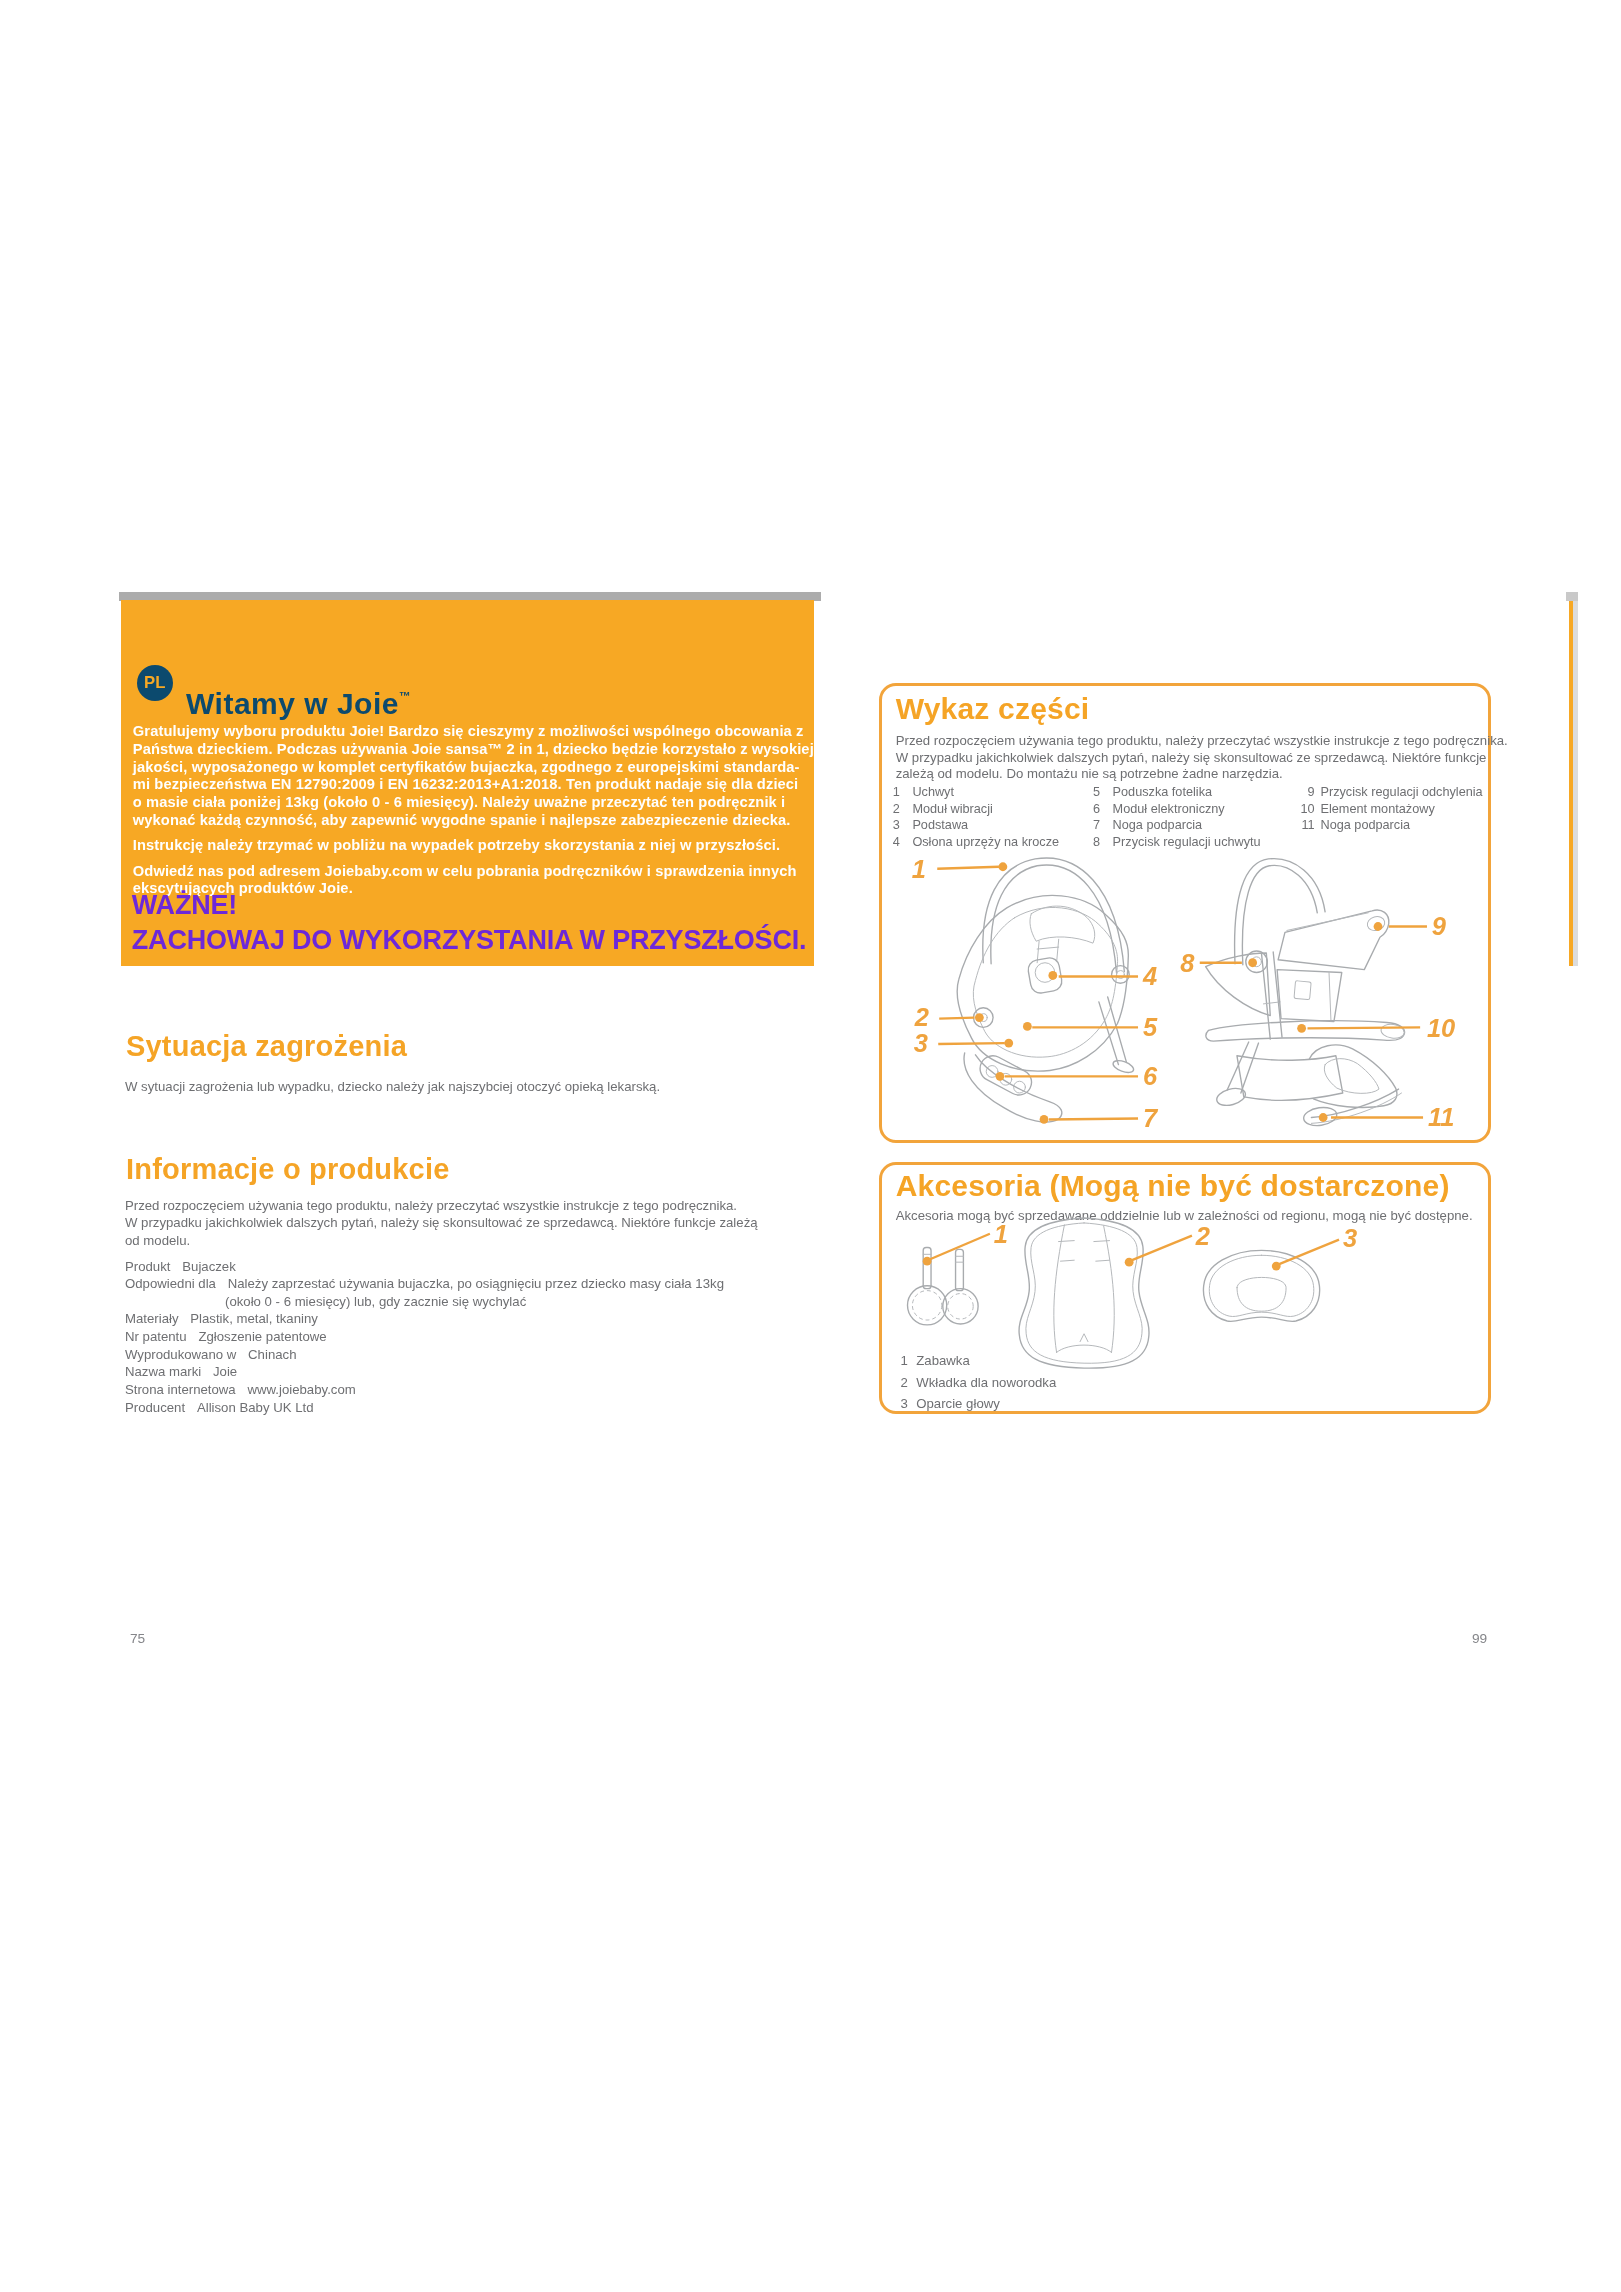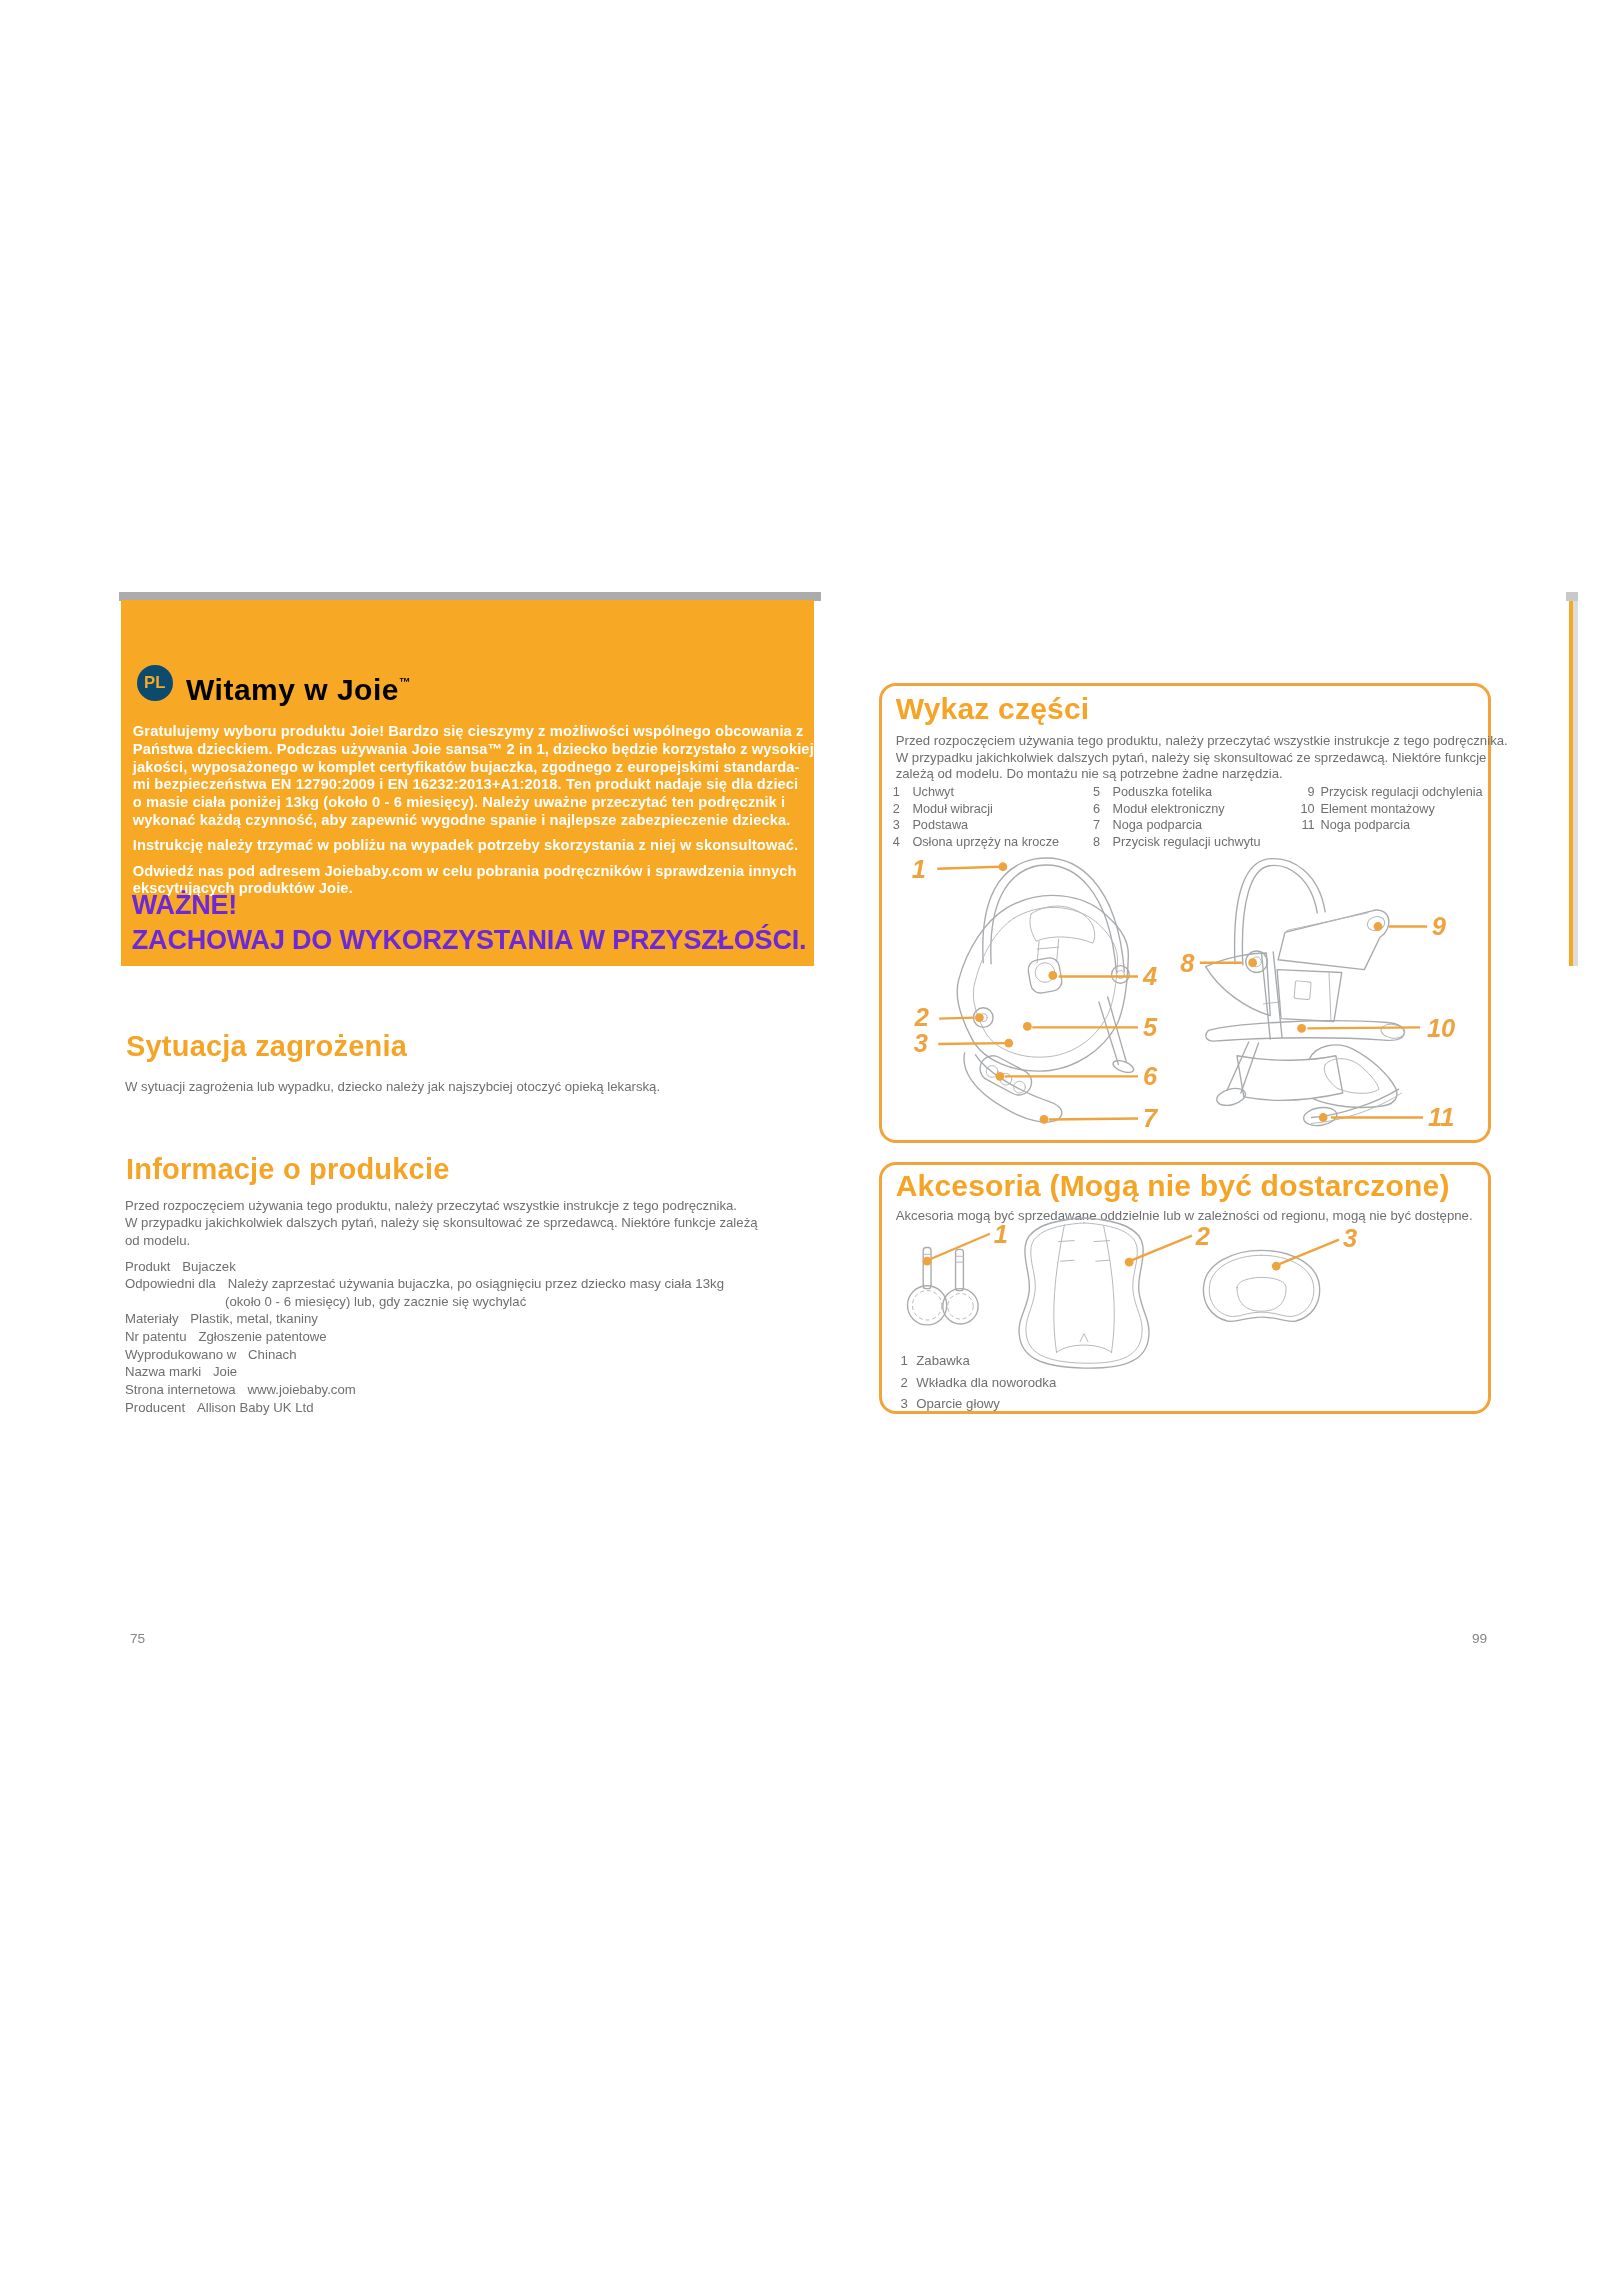--- a/index.html
+++ b/index.html
@@ -5,21 +5,21 @@
   html,body{margin:0;padding:0;background:#ffffff;}
   body{width:1621px;height:2293px;position:relative;font-family:"Liberation Sans",sans-serif;color:#6b6c6f;}
   .abs{position:absolute;}
   .nowrap{white-space:nowrap;}
 
   
   .top-bar{left:119px;top:592px;width:702px;height:8.8px;background:#acacac;}
   .welcome-box{left:121px;top:600px;width:693px;height:366px;background:#f7a824;}
   .pl-badge{left:15.7px;top:65px;width:36px;height:36px;border-radius:50%;background:#0c4a6e;
             color:#f7a824;font-weight:700;font-size:16.7px;line-height:36px;text-align:center;}
-  .welcome-title{left:65px;top:73px;color:#000000;font-size:30px;font-weight:600;letter-spacing:0.5px;}
+  .welcome-title{left:65px;top:87px;color:#0c4a6e;font-size:30px;font-weight:600;letter-spacing:0.5px;}
   .welcome-title sup{font-size:11.8px;font-weight:600;vertical-align:13.7px;}
   .wline{position:absolute;left:11.8px;color:#ffffff;font-size:14.7px;font-weight:600;white-space:nowrap;letter-spacing:0.1px;}
   .important{position:absolute;left:10.8px;color:#6d28d9;font-size:27px;font-weight:600;white-space:nowrap;letter-spacing:-0.2px;}
 
   
   .h-orange{color:#f5a426;font-weight:600;font-size:29px;letter-spacing:0.2px;}
   .body-txt{font-size:13.2px;color:#6e6f72;}
   .info-row{position:absolute;left:125px;font-size:13.2px;color:#6e6f72;white-space:nowrap;}
   .info-row .lbl{margin-right:11.8px;}
   .pageno{font-size:13.7px;color:#85868a;}
@@ -59,21 +59,21 @@
   <div class="abs pl-badge">PL</div>
   <div class="abs welcome-title nowrap"><span>Witamy w Joie</span><sup>™</sup></div>
 
   <div class="wline" style="top:123px">Gratulujemy wyboru produktu Joie! Bardzo się cieszymy z możliwości wspólnego obcowania z</div>
   <div class="wline" style="top:141px">Państwa dzieckiem. Podczas używania Joie sansa™ 2 in 1, dziecko będzie korzystało z wysokiej</div>
   <div class="wline" style="top:159px">jakości, wyposażonego w komplet certyfikatów bujaczka, zgodnego z europejskimi standarda-</div>
   <div class="wline" style="top:176px">mi bezpieczeństwa EN 12790:2009 i EN 16232:2013+A1:2018. Ten produkt nadaje się dla dzieci</div>
   <div class="wline" style="top:194px">o masie ciała poniżej 13kg (około 0 - 6 miesięcy). Należy uważne przeczytać ten podręcznik i</div>
   <div class="wline" style="top:212px">wykonać każdą czynność, aby zapewnić wygodne spanie i najlepsze zabezpieczenie dziecka.</div>
 
-  <div class="wline" style="top:237px">Instrukcję należy trzymać w pobliżu na wypadek potrzeby skorzystania z niej w skonsultować.</div>
+  <div class="wline" style="top:237px">Instrukcję należy trzymać w pobliżu na wypadek potrzeby skorzystania z niej w przyszłości.</div>
 
   <div class="wline" style="top:263px">Odwiedź nas pod adresem Joiebaby.com w celu pobrania podręczników i sprawdzenia innych</div>
   <div class="wline" style="top:280px">ekscytujących produktów Joie.</div>
 
   <div class="important" style="top:290px">WAŻNE!</div>
   <div class="important" style="top:325px">ZACHOWAJ DO WYKORZYSTANIA W PRZYSZŁOŚCI.</div>
 </div>
 
 <div class="abs h-orange nowrap" style="left:126px;top:1030px">Sytuacja zagrożenia</div>
 <div class="abs body-txt nowrap" style="left:125px;top:1079px">W sytuacji zagrożenia lub wypadku, dziecko należy jak najszybciej otoczyć opieką lekarską.</div>

